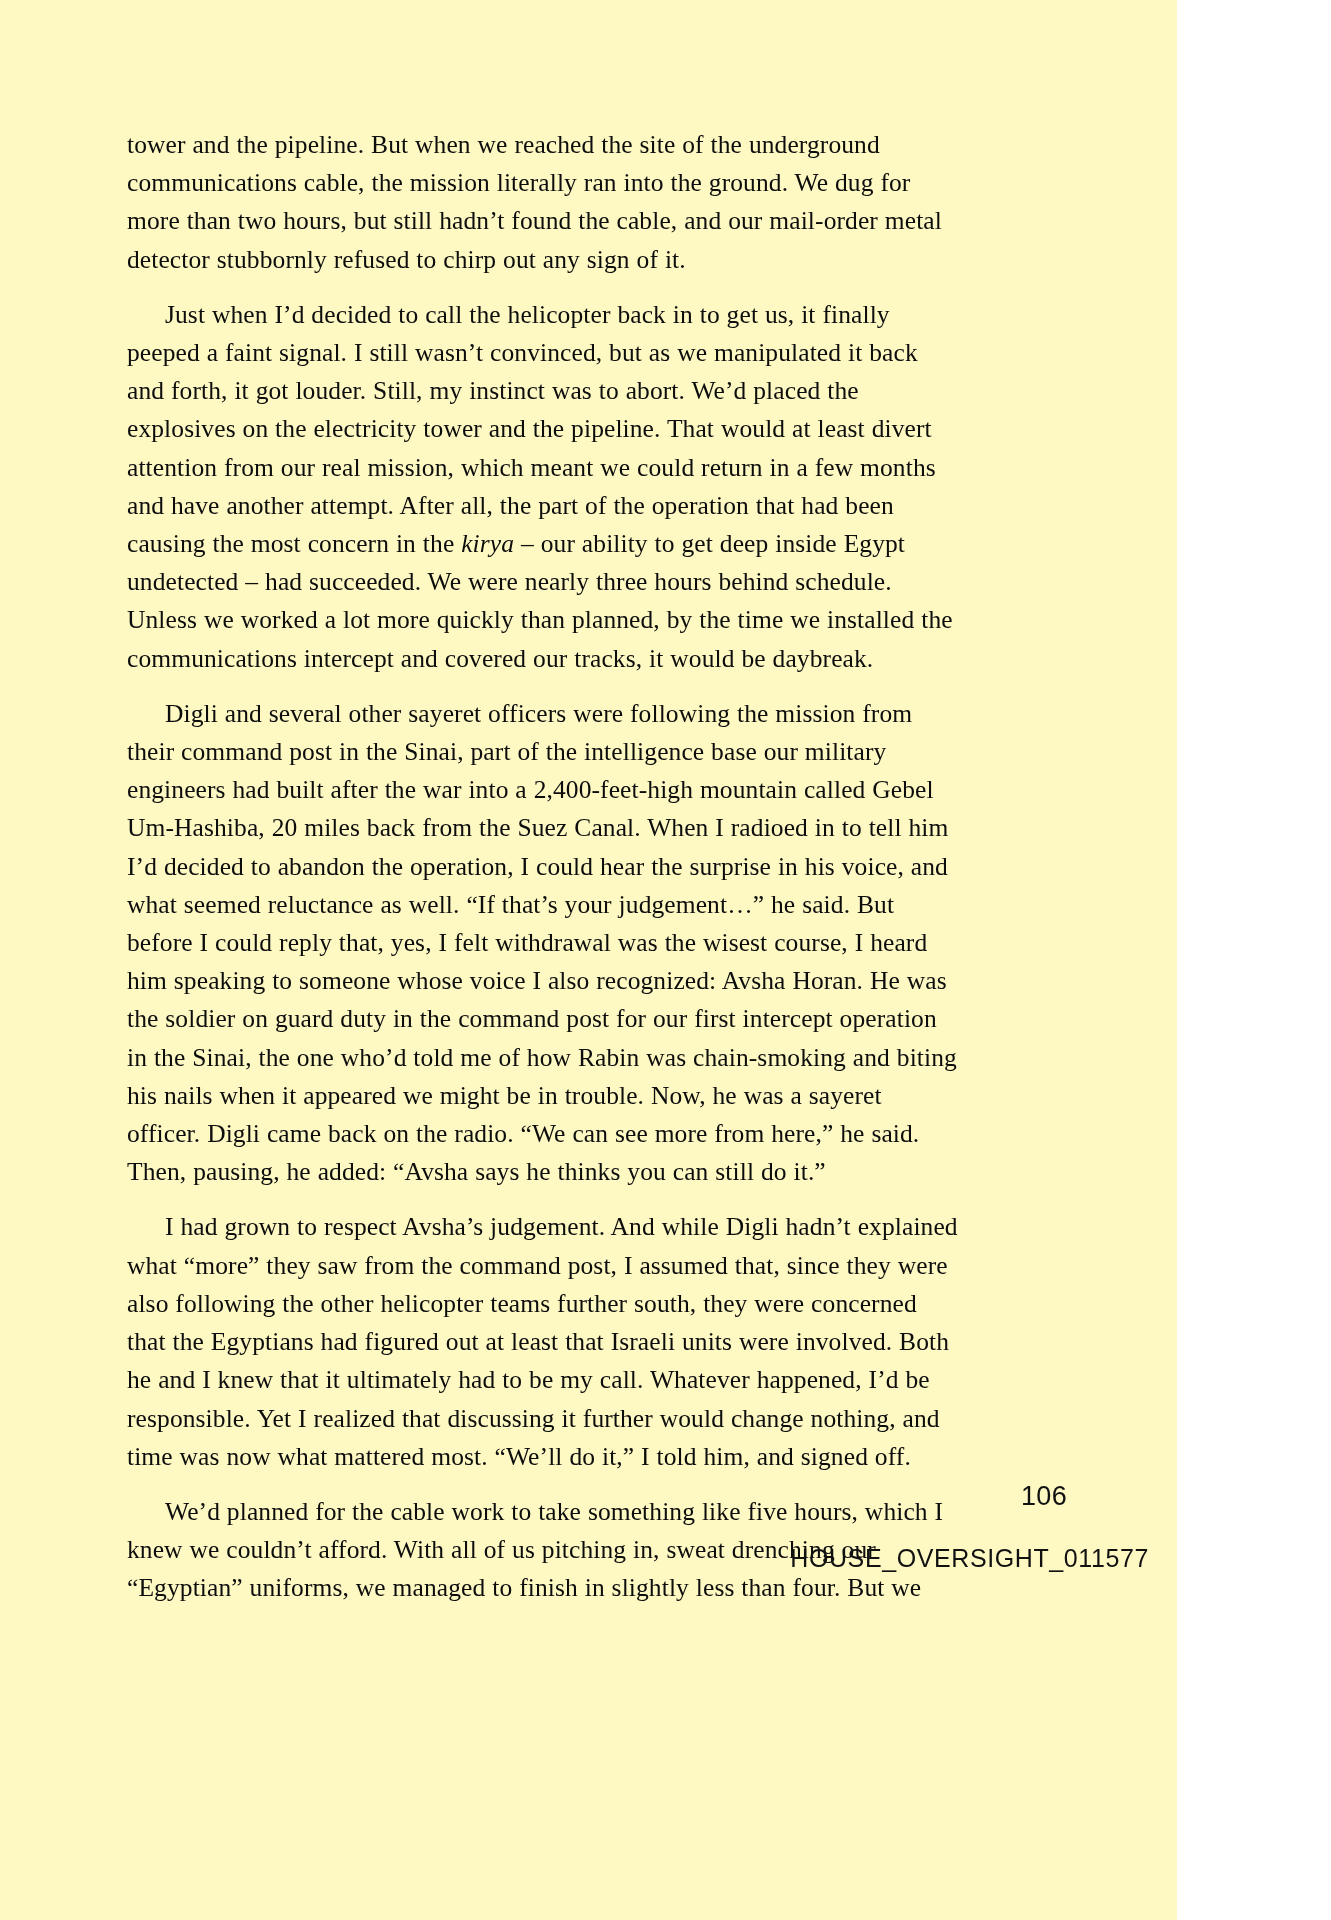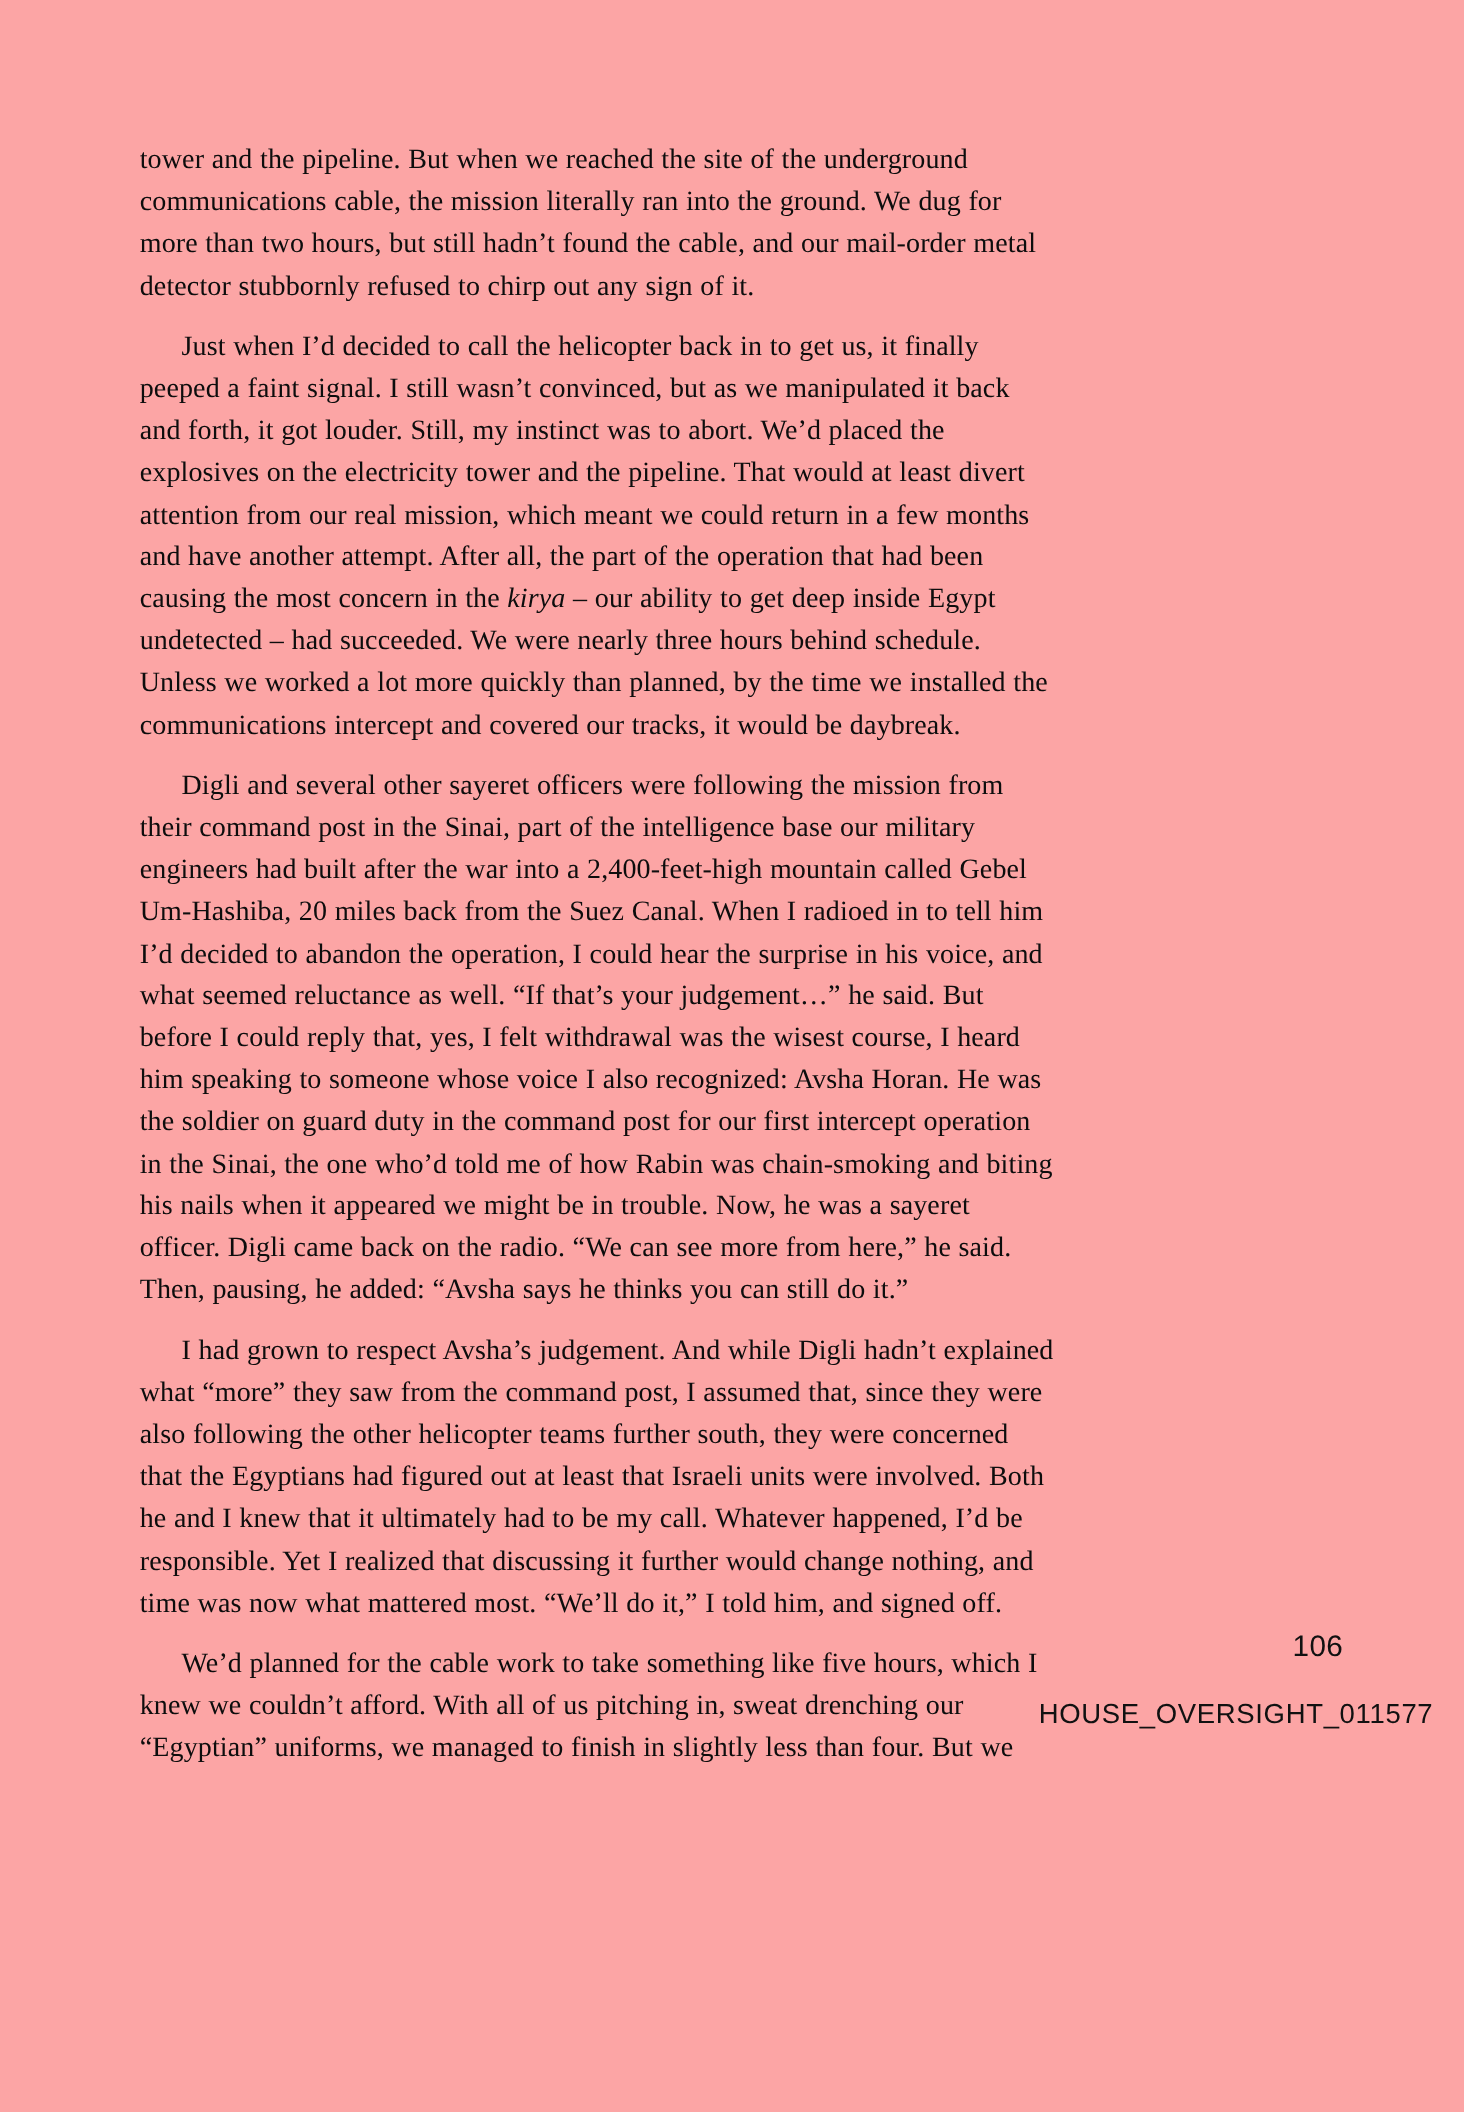--- a/index.html
+++ b/index.html
@@ -2,23 +2,23 @@
 <html><head>
 <meta charset="utf-8">
 <style>
   html, body {
     margin: 0;
     padding: 0;
     background: #ffffff;
   }
   .page {
     position: relative;
-    width: 1331px;
+    width: 1177px;
     height: 1920px;
-    background: #fca5a5;
+    background: #fef9c3;
     box-sizing: border-box;
     font-family: "Liberation Serif", "DejaVu Serif", serif;
     color: #0d0d0d;
     overflow: hidden;
   }
   .body-col {
     position: absolute;
     left: 127px;
     top: 126px;
     width: 833px;

